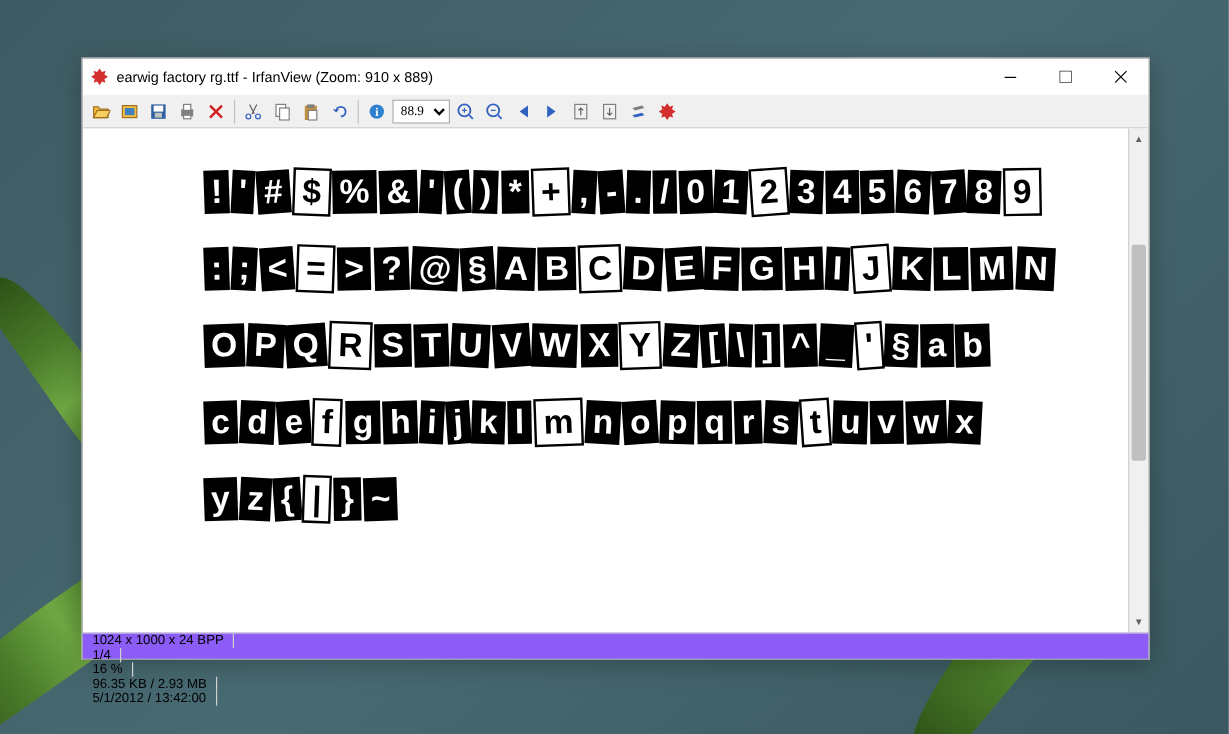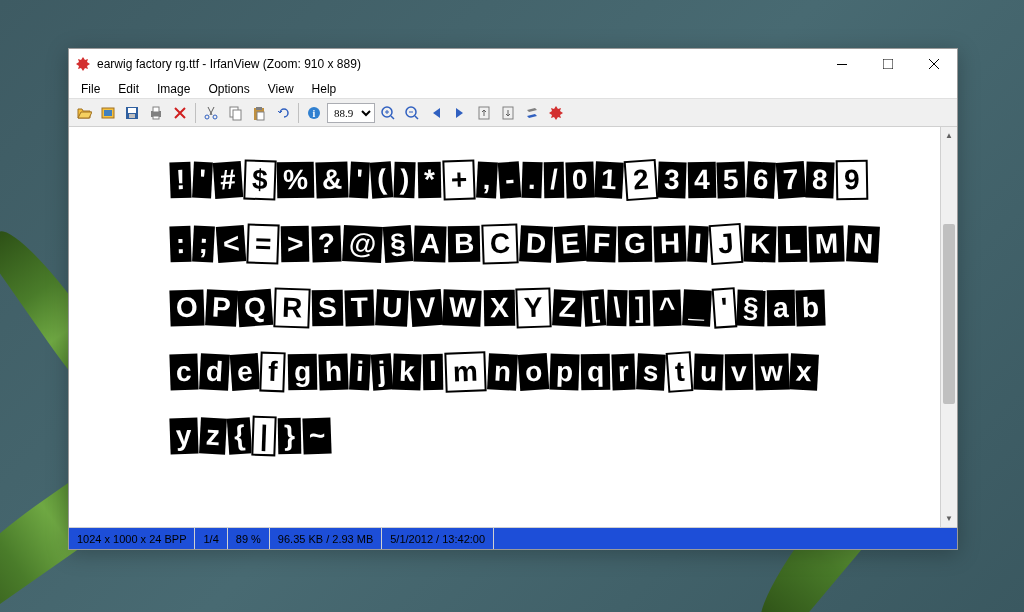--- a/index.html
+++ b/index.html
@@ -144,26 +144,27 @@
     border-left: 1px solid #d0d0d0;
     display: flex;
     flex-direction: column;
   }
   .scroll-arrow { height: 17px; display: flex; align-items: center; justify-content: center; font-size: 8px; color: #606060; }
   .scroll-track { flex: 1; position: relative; }
   .scroll-thumb { position: absolute; left: 2px; right: 2px; top: 80px; height: 180px; background: #c0c0c0; border-radius: 2px; }
 
   .statusbar {
     height: 22px;
-    background: #1d4ed8;
+    background: #8b5cf6;
     border-top: 1px solid #d0d0d0;
     display: flex;
     align-items: flex-start;
     font-size: 11px;
     color: #000;
+    flex-direction: column;
   }
   .status-cell { padding: 0 8px; border-right: 1px solid #d0d0d0; height: 100%; display: flex; align-items: center; }
   .status-cell.wide { flex: 1; border-right: none; }
 
   svg { display: block; }
 </style>
 </head>
 <body>
 
 <div class="leaf leaf1"></div>
@@ -192,28 +193,20 @@
           </svg>
       </div>
       <div class="win-btn close">
         <svg width="10" height="10">
             <path d="M0 0l10 10M10 0L0 10" stroke="#000" stroke-width="1"></path>
           </svg>
       </div>
     </div>
   </div>
 
-  <div class="menubar">
-    <span class="menu-item">File</span>
-    <span class="menu-item">Edit</span>
-    <span class="menu-item">Image</span>
-    <span class="menu-item">Options</span>
-    <span class="menu-item">View</span>
-    <span class="menu-item">Help</span>
-  </div>
 
   <div class="toolbar">
     <div class="tool-btn">
         <svg width="16" height="16">
           <path d="M2 4h4l1 2h7v7H2z" fill="#f5c040" stroke="#a07020"></path>
           <path d="M2 13l3-6h11l-3 6z" fill="#f5d060" stroke="#a07020"></path>
         </svg>
       </div>
     <div class="tool-btn">
         <svg width="16" height="16">
@@ -341,18 +334,18 @@
       <div class="scroll-track">
         <div class="scroll-thumb"></div>
       </div>
       <div class="scroll-arrow">▼</div>
     </div>
   </div>
 
   <div class="statusbar">
     <div class="status-cell">1024 x 1000 x 24 BPP</div>
     <div class="status-cell">1/4</div>
-    <div class="status-cell">89 %</div>
+    <div class="status-cell">16 %</div>
     <div class="status-cell">96.35 KB / 2.93 MB</div>
     <div class="status-cell">5/1/2012 / 13:42:00</div>
     <div class="status-cell wide"></div>
   </div>
 </div>
 
 </body></html>

